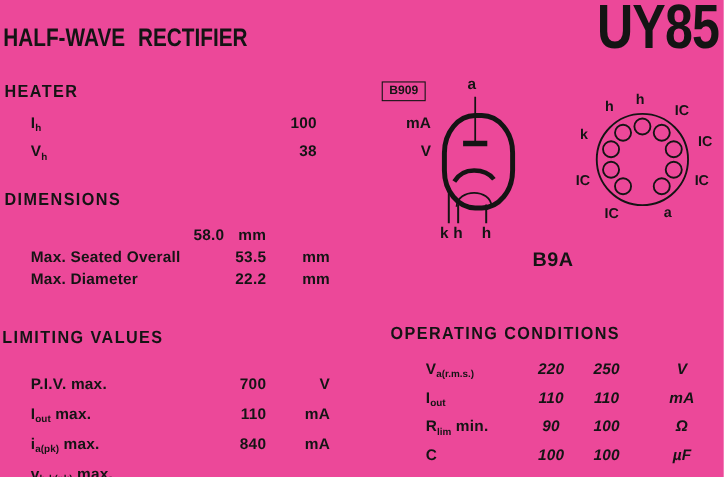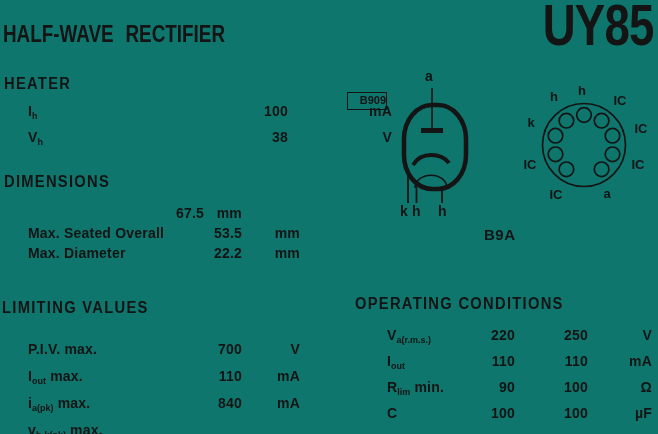--- a/index.html
+++ b/index.html
@@ -3,21 +3,21 @@
 <meta charset="utf-8">
 <style>
   html,body { margin:0; padding:0; }
   body {
     width:658px; height:434px;
     background:#ffffff;
     font-family:"Liberation Sans", sans-serif;
     color:#141414;
     -webkit-font-smoothing:antialiased;
   }
-  .sheet { position:relative; width:658px; height:434px; background:#0f766e; overflow:hidden; }
+  .sheet { position:relative; width:658px; height:434px; background:#ec4899; overflow:hidden; }
   .abs { position:absolute; }
 
   .doc-title {
     left:3px; top:21px;
     font-size:23px; font-weight:700; letter-spacing:0px; word-spacing:8px;
     transform:scaleX(0.82); transform-origin:left center;
     white-space:nowrap;
   }
   .part-number {
     right:4px; top:-8px;
@@ -29,41 +29,41 @@
     font-size:16px; font-weight:700; letter-spacing:1.4px;
     transform:scaleX(0.92); transform-origin:left center;
     white-space:nowrap;
   }
 
   .spec-table { font-size:14px; font-weight:700; letter-spacing:0.2px; }
   .trow { display:grid; grid-template-columns:176px 38px 58px; }
   .trow .c2 { text-align:right; }
   .trow .c3 { text-align:right; }
   .op-row { display:grid; grid-template-columns:100px 28px 73px 64px; }
-  .op-row .c2, .op-row .c3, .op-row .c4 { text-align:right; }
+  .op-row .c2, .op-row .c3, .op-row .c4 { text-align:center;font-style:italic; }
   sub { font-size:9px; font-weight:700; letter-spacing:0; vertical-align:-3px; }
 
   .heater-table .trow { line-height:21px;gap:46px; }
   .dim-table .trow { line-height:20px; }
   .lim-table .trow { line-height:22px; }
   .op-table .op-row { line-height:21px; }
 
   .lim-wrap-label { line-height:16px; padding-top:3px;text-decoration:underline; }
 
   .drawing-code-box {
     left:347px; top:74px; width:38px; height:16px;
     border:1.5px solid #141414;
-    font-size:11px; font-weight:700; text-align:right; line-height:15px;margin-top:18px;
+    font-size:11px; font-weight:700; text-align:center; line-height:15px;
   }
   .diagram-label { font-size:14px; font-weight:700; white-space:nowrap; }
   .pin-label {
     font-size:13px; font-weight:700; white-space:nowrap;
     transform:translate(-50%,-50%);
   }
-  .base-name { left:484px; top:226px; font-size:15px; font-weight:700; letter-spacing:0.5px; }
+  .base-name { left:484px; top:226px; font-size:18px; font-weight:700; letter-spacing:0.5px; }
   svg { display:block; }
 </style>
 </head>
 <body>
 
 <div class="sheet">
 
   <div class="abs doc-title">HALF-WAVE RECTIFIER</div>
   <div class="abs part-number">UY85</div>
 
@@ -77,21 +77,21 @@
     <div class="trow">
       <span class="c1"><span>V</span><sub>h</sub><span></span></span>
       <span class="c2">38</span>
       <span class="c3">V</span>
     </div>
   </div>
 
   <div class="abs section-heading" style="left:4px; top:173px;">DIMENSIONS</div>
   <div class="abs spec-table dim-table" style="left:28px; top:203px; width:272px;">
     <div class="trow">
-      <span class="c2">67.5</span>
+      <span class="c2">58.0</span>
       <span class="c3">mm</span>
     </div>
     <div class="trow">
       <span class="c1">Max. Seated Overall</span>
       <span class="c2">53.5</span>
       <span class="c3">mm</span>
     </div>
     <div class="trow">
       <span class="c1">Max. Diameter</span>
       <span class="c2">22.2</span>

